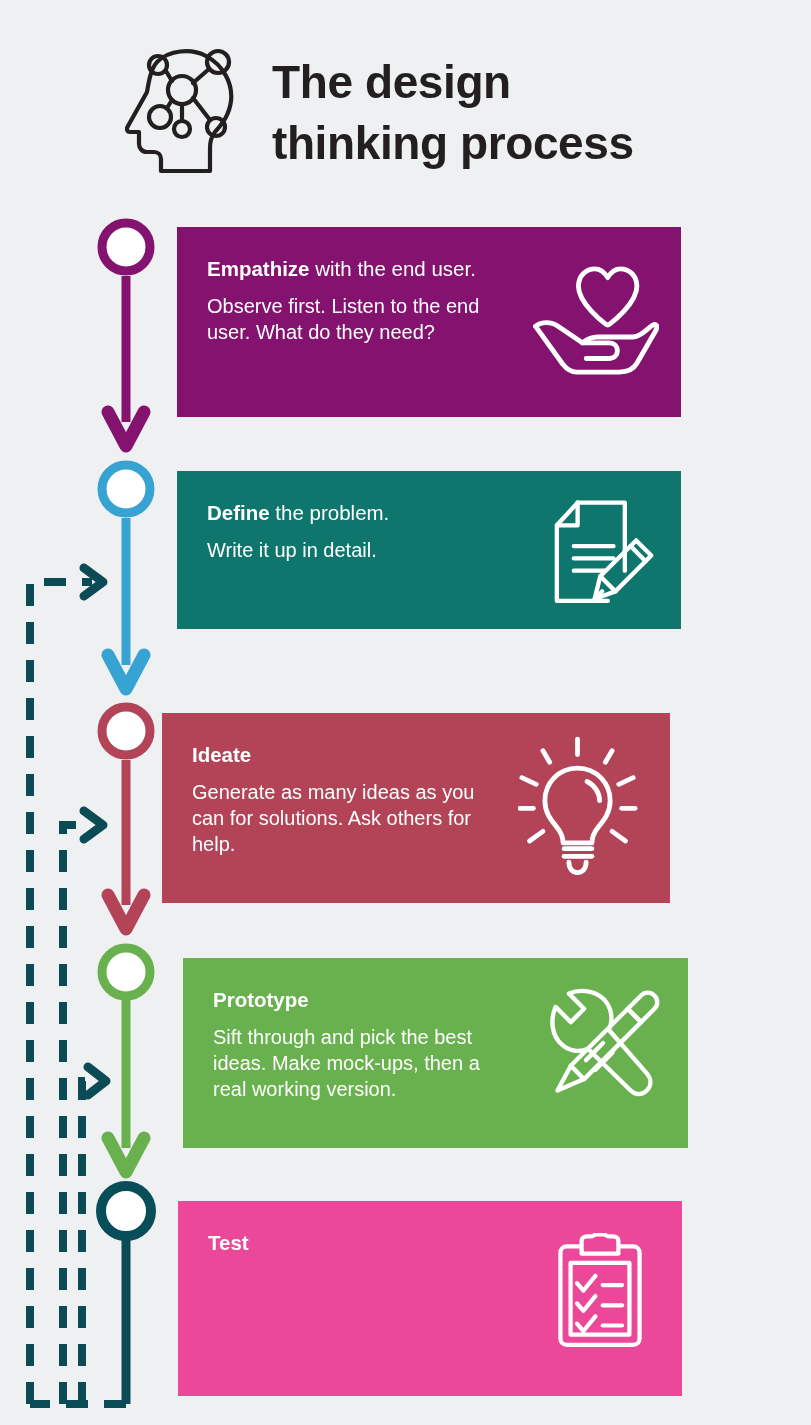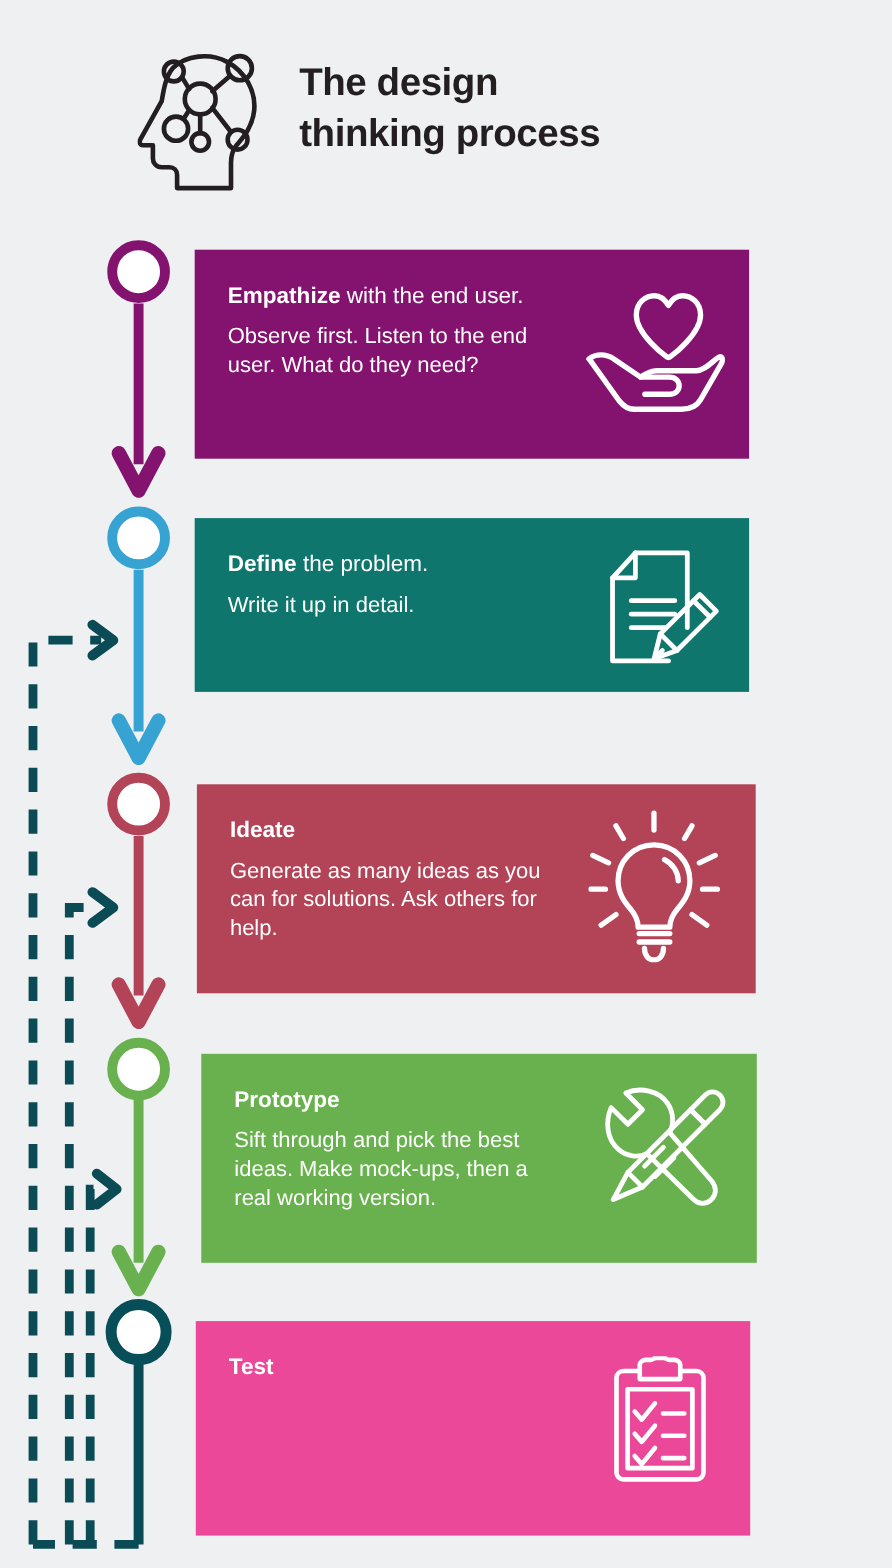--- a/index.html
+++ b/index.html
@@ -28,21 +28,21 @@
   }
   .header-icon {
     position: absolute;
     left: 125px; top: 38px;
     width: 125px; height: 140px;
   }
   .header-title {
     position: absolute;
     left: 272px; top: 52px;
     width: 470px;
-    font-size: 35px;
+    font-size: 46px;
     font-weight: bold;
     line-height: 1.33;
     letter-spacing: -0.4px;
     color: #231f20;
   }
   .header-title .line { display: block; }
 
   
   .rail {
     position: absolute;
@@ -72,21 +72,21 @@
     margin: 0;
     max-width: 300px;
   }
   .card-icon {
     position: absolute;
     right: 22px;
   }
 
   .card-1 { left: 177px; top: 227px; width: 504px; height: 190px; background: #84136f; }
   .card-2 { left: 177px; top: 471px; width: 504px; height: 158px; background: #0f766e; }
-  .card-3 { left: 179px; top: 713px; width: 508px; height: 190px; background: #b34458; }
+  .card-3 { left: 162px; top: 713px; width: 508px; height: 190px; background: #b34458; }
   .card-4 { left: 183px; top: 958px; width: 505px; height: 190px; background: #69b14e; }
   .card-5 { left: 178px; top: 1201px; width: 504px; height: 195px; background: #ec4899; }
 
   .card-1 .card-icon { top: 36px; right: 22px; }
   .card-2 .card-icon { top: 26px; right: 24px; }
   .card-3 .card-icon { top: 22px; right: 32px; }
   .card-4 .card-icon { top: 28px; right: 26px; }
   .card-5 .card-icon { top: 32px; right: 36px; }
 </style>
 </head>

